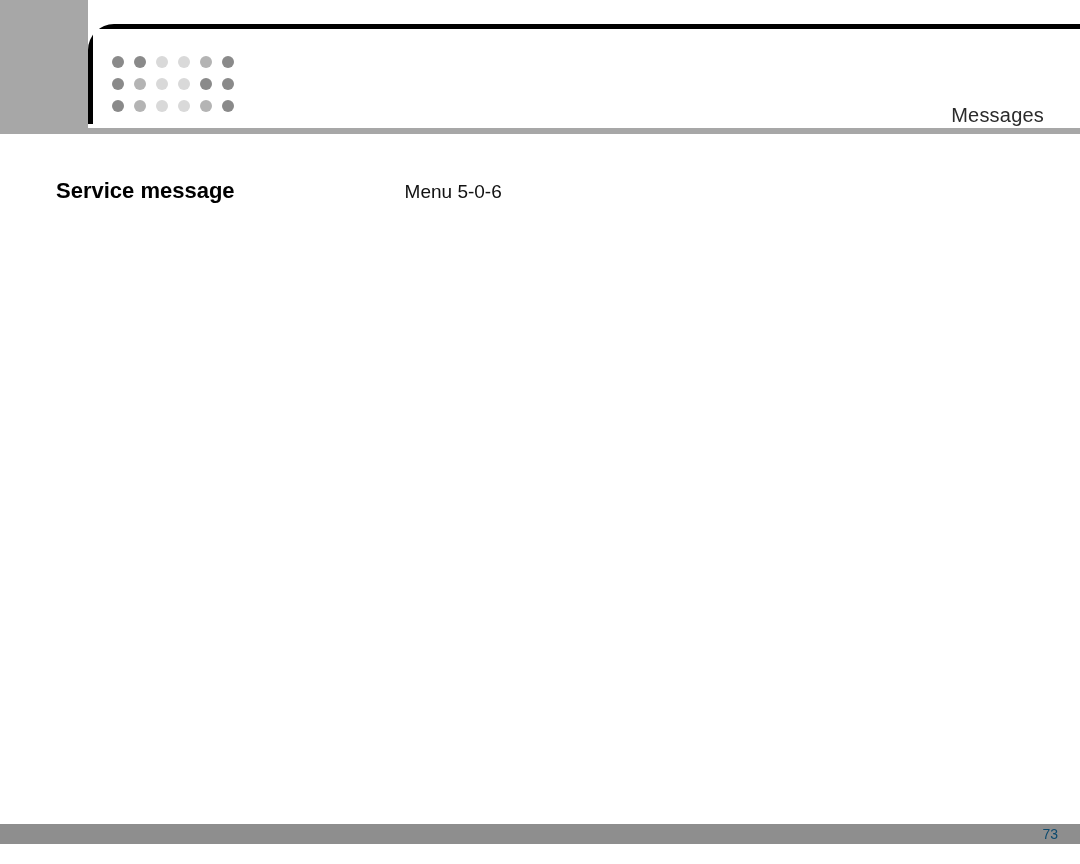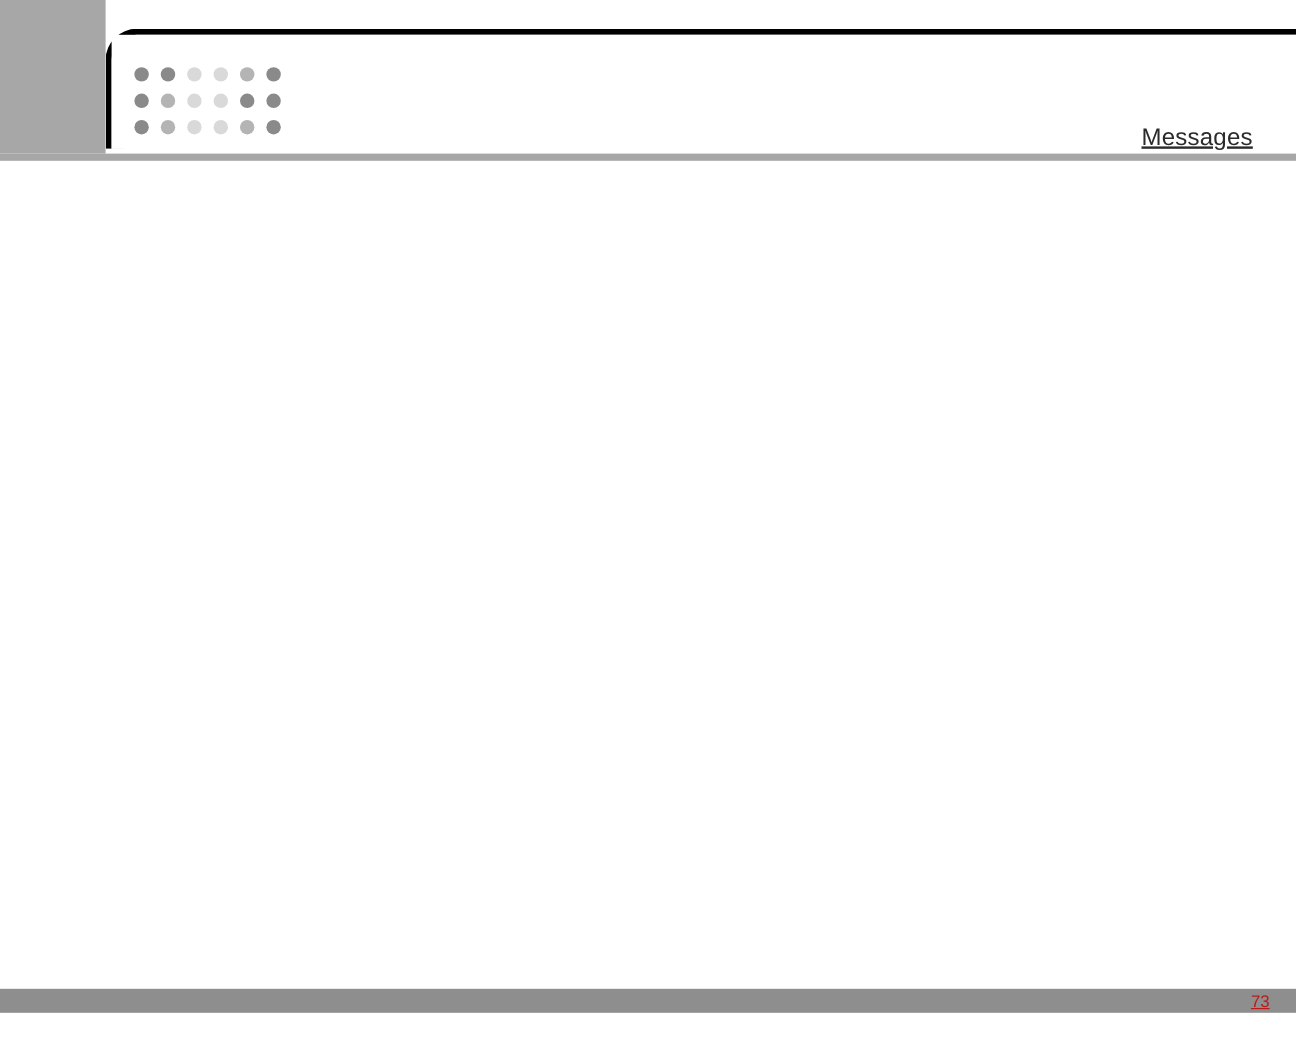--- a/index.html
+++ b/index.html
@@ -1,15 +1,15 @@
 <!DOCTYPE html>
 <html><head>
 <meta charset="utf-8">
 <style>
-  * { margin: 0; padding: 0; box-sizing: border-box; text-decoration: underline; }
+  * { margin: 0; padding: 0; box-sizing: border-box; }
   html, body { width: 1080px; height: 864px; font-family: Arial, Helvetica, sans-serif; background:#fff; color:#000; }
   .page { position: relative; width:1080px; height:864px; overflow:hidden; }
 
   
   .top-grey { position:absolute; left:0; top:0; width:88px; height:128px; background:#a7a7a7; }
 
   
   .tab-outline { position:absolute; left:88px; top:24px; right:0; height:100px;
                  border:5px solid #000; border-right:none; border-bottom:none;
                  border-top-left-radius:26px; background:#fff; }
@@ -28,21 +28,21 @@
 
   
   .content { position:absolute; left:56px; right:520px; top:178px; }
   .row1 { display:flex; align-items:baseline; gap:0; }
   .title { font-weight:700; font-size:22px; color:#000; }
   .menu { font-size:19px; color:#111; margin-left:170px; }
   .body { margin-top:22px; font-size:20px; line-height:1.45; color:#000; max-width:520px; }
 
   
   .bottom-bar { position:absolute; left:0; right:0; bottom:20px; height:20px; background:#8e8e8e; }
-  .page-no { position:absolute; right:22px; bottom:22px; color:#b91c1c; font-size:14px; }
+  .page-no { position:absolute; right:22px; bottom:22px; color:#0c4a6e; font-size:14px; }
 </style>
 </head>
 <body>
 <div class="page">
 
   <div class="top-grey"></div>
   <div class="tab-outline"></div>
 
   <div class="dots">
     <span class="dot" style="background:#8a8a8a"></span>
@@ -62,17 +62,21 @@
     <span class="dot" style="background:#d9d9d9"></span>
     <span class="dot" style="background:#d9d9d9"></span>
     <span class="dot" style="background:#b4b4b4"></span>
     <span class="dot" style="background:#8a8a8a"></span>
   </div>
 
   <div class="section-label">Messages</div>
   <div class="rule-top"></div>
 
   <div class="content">
+    <div class="row1">
+      <span class="title">Service message</span>
+      <span class="menu">Menu 5-0-6</span>
+    </div>
   </div>
 
   <div class="bottom-bar"></div>
   <div class="page-no">73</div>
 </div>
 
 </body></html>

